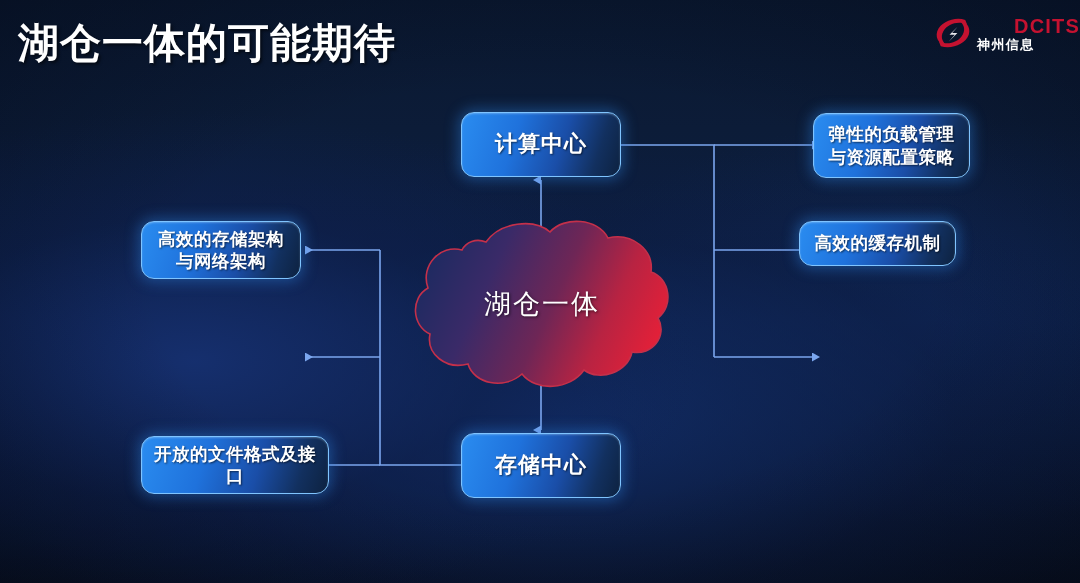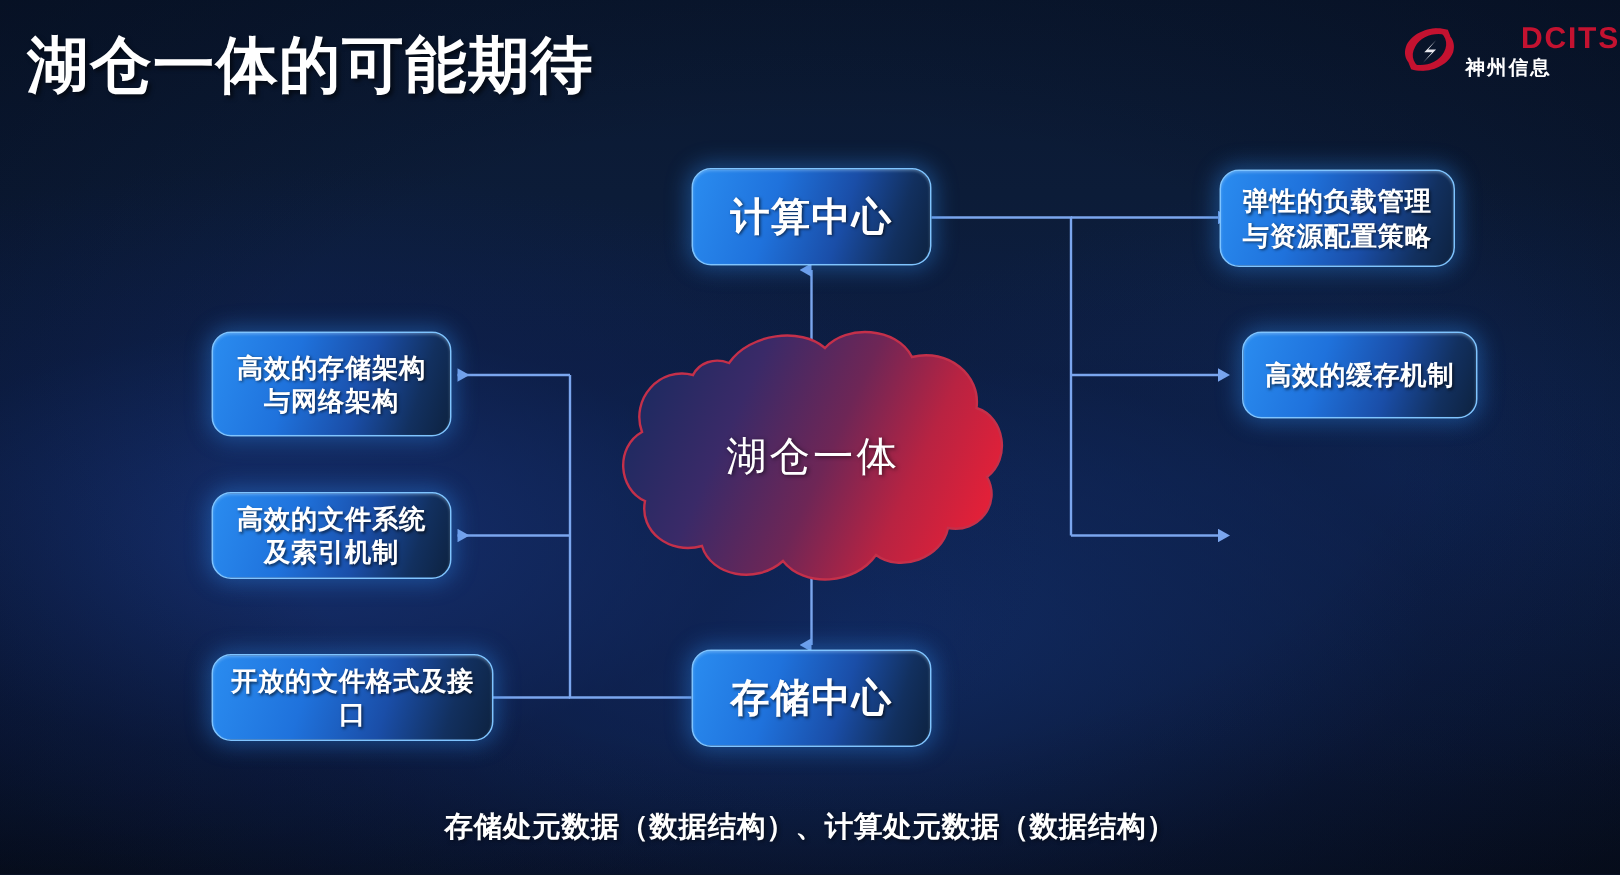--- a/index.html
+++ b/index.html
@@ -124,21 +124,21 @@
     display: flex;
     align-items: center;
     justify-content: center;
     text-align: center;
     color: #ffffff;
     font-weight: bold;
     text-shadow: 1px 1px 2px rgba(0,0,0,0.6);
     line-height: 1.28;
   }
   .node.center-node {
-    font-size: 26px;
+    font-size: 22px;
     letter-spacing: 1px;
   }
   .node.leaf-node {
     font-size: 17.5px;
     letter-spacing: 0.5px;
     padding: 0 9px;
   }
 
   
   #footer {
@@ -232,27 +232,25 @@
     <div id="logo-text">
       <div id="logo-en">DCITS</div>
       <div id="logo-cn">神州信息</div>
     </div>
   </div>
 
   <div class="node center-node" style="left:461px; top:112px; width:160px; height:65px;">计算中心</div>
 
   <div class="node center-node" style="left:461px; top:433px; width:160px; height:65px;text-align:center;">存储中心</div>
 
-  <div class="node leaf-node" style="left:141px; top:221px; width:160px; height:70px;">高效的存储架构与网络架构</div>
-
-  <div class="node leaf-node" style="left:141px; top:328px; width:160px; height:58px;">高效的文件系统及索引机制</div>
+  <div class="node leaf-node" style="left:141px; top:221px; width:160px; height:58px;">高效的存储架构与网络架构</div>
+
 
   <div class="node leaf-node" style="left:141px; top:436px; width:188px; height:58px;">开放的文件格式及接口</div>
 
   <div class="node leaf-node" style="left:813px; top:113px; width:157px; height:65px;">弹性的负载管理与资源配置策略</div>
 
-  <div class="node leaf-node" style="left:828px; top:221px; width:157px; height:58px;">高效的缓存机制</div>
-
-
-  <div id="footer">存储处元数据（数据结构）、计算处元数据（数据结构）</div>
+  <div class="node leaf-node" style="left:799px; top:221px; width:157px; height:45px;">高效的缓存机制</div>
+
+
 
   <div id="vignette"></div>
 </div>
 
 </body></html>

